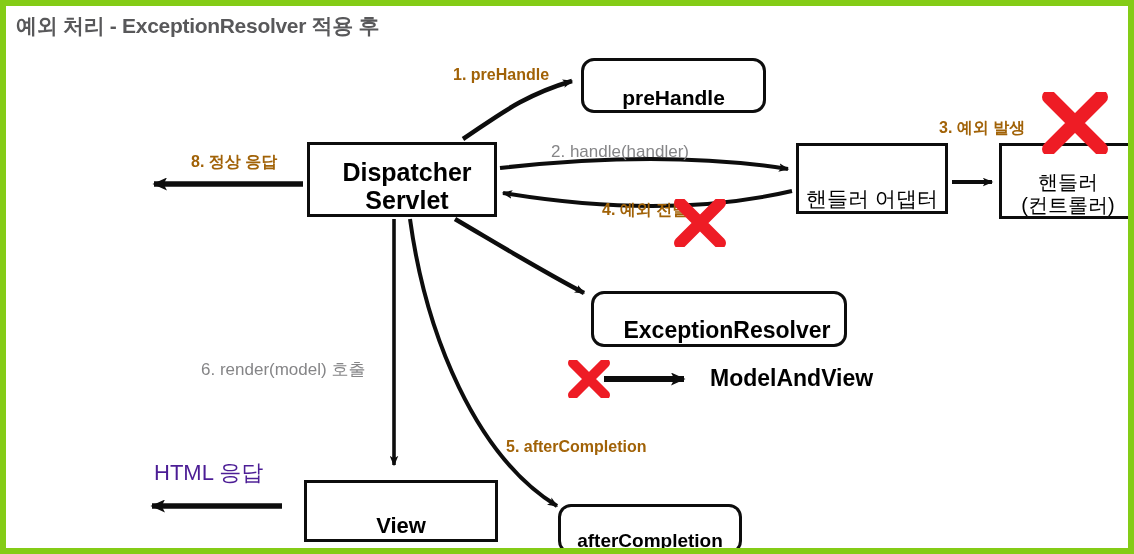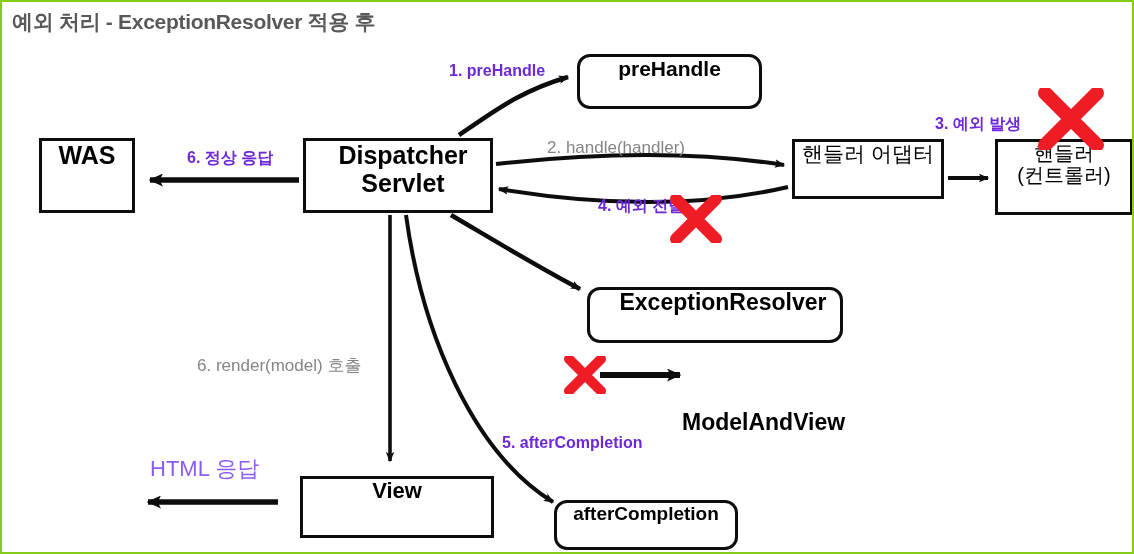--- a/index.html
+++ b/index.html
@@ -8,21 +8,21 @@
     background: #ffffff;
   }
   body {
     font-family: "Liberation Sans", "DejaVu Sans", sans-serif;
   }
   #canvas {
     position: relative;
     width: 1134px;
     height: 554px;
     background: #ffffff;
-    border: 2px solid #84cc16;
+    border: 6px solid #84cc16;
     box-sizing: border-box;
     overflow: hidden;
   }
   #arrow-layer {
     position: absolute;
     left: 0;
     top: 0;
     width: 1134px;
     height: 554px;
     pointer-events: none;
@@ -40,62 +40,62 @@
     white-space: nowrap;
   }
 
   
   .node {
     position: absolute;
     box-sizing: border-box;
     background: #ffffff;
     border: 3px solid #0d0d0d;
     display: flex;
-    align-items: flex-start;
+    align-items: flex-end;
     justify-content: center;
     text-align: center;
     color: #000000;
     line-height: 1.12;
     z-index: 3;
   }
   .node.rounded { border-radius: 13px; }
   .node .node-label { display: block; }
 
   #node-was        { left: 37px;  top: 136px; width: 96px;  height: 75px;  font-size: 25px; font-weight: bold; }
   #node-dispatcher { left: 301px; top: 136px; width: 190px; height: 75px;  font-size: 25px; font-weight: bold; padding-left: 10px; }
   #node-prehandle  { left: 575px; top: 52px;  width: 185px; height: 55px;  font-size: 21px; font-weight: bold; }
-  #node-adapter    { left: 790px; top: 137px; width: 152px; height: 60px;  font-size: 21px; font-weight: normal; }
+  #node-adapter    { left: 790px; top: 137px; width: 152px; height: 71px;  font-size: 21px; font-weight: normal; }
   #node-handler    { left: 993px; top: 137px; width: 138px; height: 76px;  font-size: 20px; font-weight: normal; }
   #node-resolver   { left: 585px; top: 285px; width: 256px; height: 56px;  font-size: 23px; font-weight: bold; padding-left: 16px; }
   #node-view       { left: 298px; top: 466px; width: 194px; height: 62px;  font-size: 22px; font-weight: bold; margin-top: 8px; }
   #node-aftercomp  { left: 552px; top: 498px; width: 184px; height: 50px;  font-size: 19px; font-weight: bold; }
 
   
   .text-node {
     position: absolute;
     font-size: 23px;
     font-weight: bold;
     color: #000000;
     white-space: nowrap;
     z-index: 3;
   }
-  #text-modelandview { left: 680px; top: 359px; margin-top: 48px; }
+  #text-modelandview { left: 704px; top: 359px; }
 
   
   .edge-label {
     position: absolute;
     font-size: 16px;
     font-weight: bold;
-    color: #6d28d9;
+    color: #a16207;
     white-space: nowrap;
     z-index: 4;
   }
   .edge-label.light {
     font-weight: normal;
-    color: #8b5cf6;
+    color: #4c1d95;
     font-size: 22px;
   }
   .edge-label.plain {
     font-weight: normal;
     color: #858587;
     font-size: 17px;
   }
 
   #lbl-1 { left: 447px; top: 60px; }
   #lbl-2 { left: 545px; top: 136px; }
@@ -148,23 +148,20 @@
 
     <line x1="598" y1="373" x2="678" y2="373" stroke="#0d0d0d" stroke-width="6" marker-end="url(#ah-big)"></line>
 
     <line x1="388" y1="213" x2="388" y2="459" stroke="#0d0d0d" stroke-width="3.6" marker-end="url(#ah)"></line>
 
     <path d="M404,213 C420,330 470,450 551,500" stroke="#0d0d0d" stroke-width="4" fill="none" marker-end="url(#ah)"></path>
 
     <line x1="276" y1="500" x2="146" y2="500" stroke="#0d0d0d" stroke-width="5.5" marker-end="url(#ah-big)"></line>
   </svg>
 
-  <div class="node" id="node-was">
-    <span class="node-label">WAS</span>
-  </div>
 
   <div class="node" id="node-dispatcher">
     <div>
       <span class="node-label">Dispatcher</span>
       <span class="node-label">Servlet</span>
     </div>
   </div>
 
   <div class="node rounded" id="node-prehandle">
     <span class="node-label">preHandle</span>
@@ -194,21 +191,21 @@
   <div class="node rounded" id="node-aftercomp">
     <span class="node-label">afterCompletion</span>
   </div>
 
   <div class="edge-label" id="lbl-1">1. preHandle</div>
   <div class="edge-label plain" id="lbl-2">2. handle(handler)</div>
   <div class="edge-label" id="lbl-3">3. 예외 발생</div>
   <div class="edge-label" id="lbl-4">4. 예외 전달</div>
   <div class="edge-label plain" id="lbl-6">6. render(model) 호출</div>
   <div class="edge-label" id="lbl-7">5. afterCompletion</div>
-  <div class="edge-label" id="lbl-8">6. 정상 응답</div>
+  <div class="edge-label" id="lbl-8">8. 정상 응답</div>
   <div class="edge-label light" id="lbl-html">HTML 응답</div>
 
   <svg class="xmark" id="x-handler" viewBox="0 0 66 62" xmlns="http://www.w3.org/2000/svg">
     <path d="M7,5 L59,57 M59,5 L7,57" stroke="#ee1c25" stroke-width="14" stroke-linecap="round"></path>
   </svg>
 
   <svg class="xmark" id="x-exception" viewBox="0 0 52 48" xmlns="http://www.w3.org/2000/svg">
     <path d="M6,4 L46,44 M46,4 L6,44" stroke="#ee1c25" stroke-width="12" stroke-linecap="round"></path>
   </svg>
 

